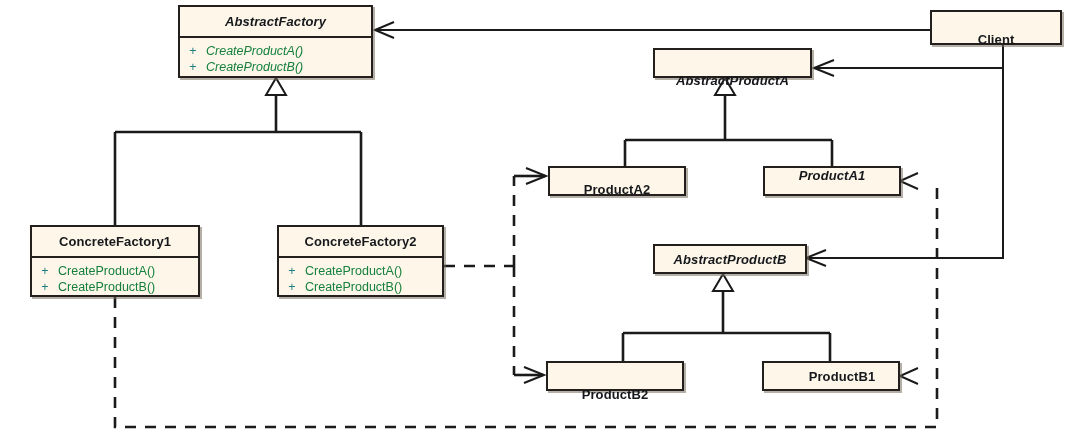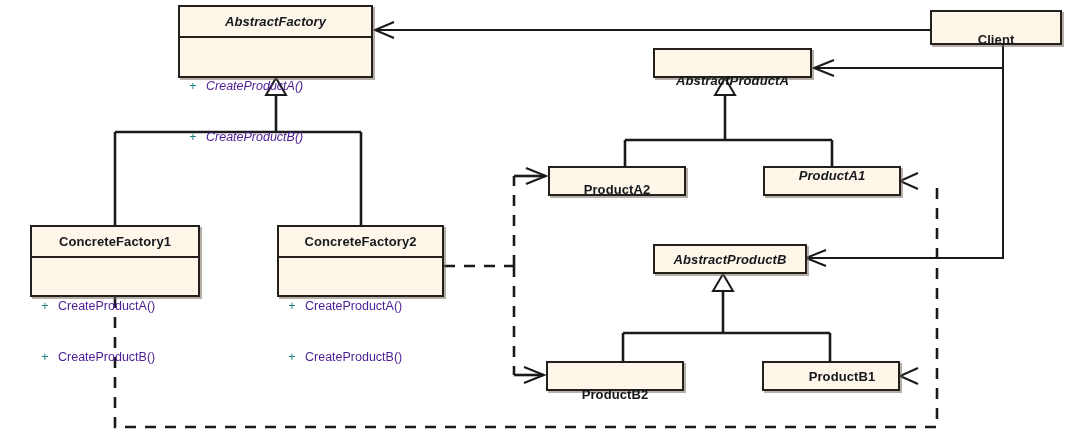--- a/index.html
+++ b/index.html
@@ -59,23 +59,22 @@
     white-space: nowrap;
   }
   .op-vis {
     width: 26px;
     text-align: center;
     flex: 0 0 26px;
     color: #1d7f7f;
     font-size: 12.5px;
   }
   .op-name {
-    color: #4c1d95;
+    color: #15803d;
     font-size: 12.5px;
-    margin-top: 35px;
   }
   .op-name.abstract {
     font-style: italic;
   }
 </style>
 </head>
 <body>
 
 <div id="canvas">
 

